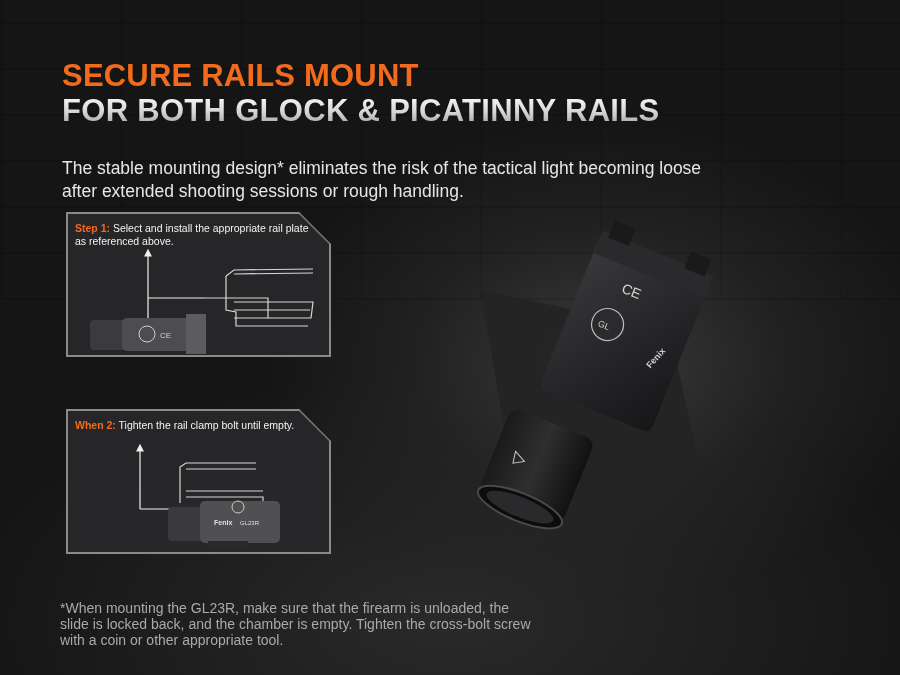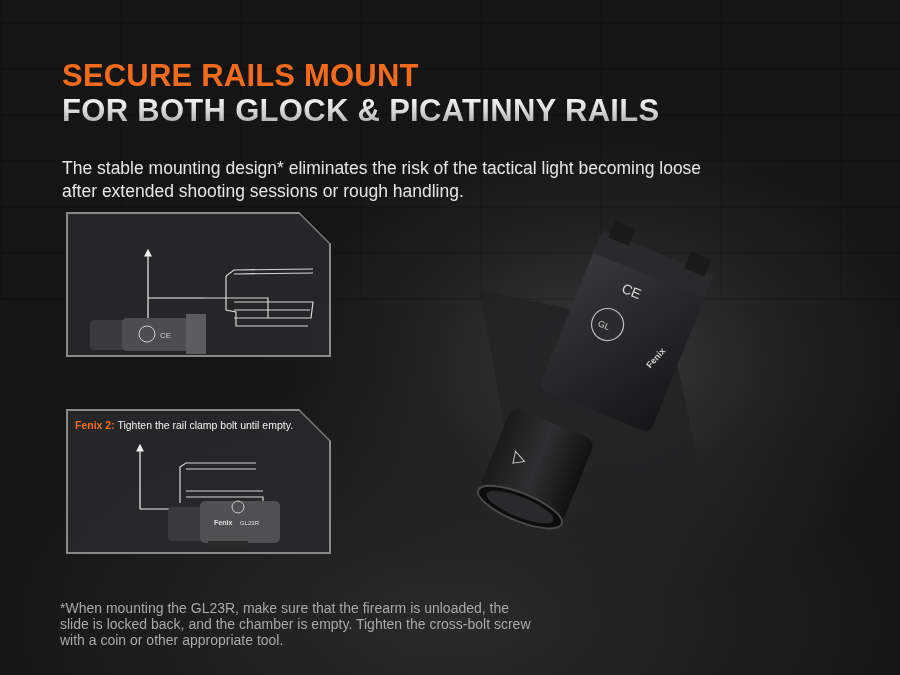--- a/index.html
+++ b/index.html
@@ -69,20 +69,23 @@
 <body>
 
 <div class="bricks"></div>
 
 <div class="title-1">SECURE RAILS MOUNT</div>
 <div class="title-2">FOR BOTH GLOCK &amp; PICATINNY RAILS</div>
 <div class="subtitle">The stable mounting design* eliminates the risk of the tactical light becoming loose after extended shooting sessions or rough handling.</div>
 
 <div class="panel p1">
   <div class="corner"></div>
+  <div class="step-text">
+    <span class="step-label">Step 1:</span><span> Select and install the appropriate rail plate as referenced above.</span>
+  </div>
   <svg width="265" height="145">
 
     <g stroke="#d8d8d8" stroke-width="1.2" fill="none">
       <path d="M158 62 L158 96 L168 98 L168 112 L240 112"></path>
       <path d="M158 62 L166 56 L245 55"></path>
       <path d="M166 60 L245 59"></path>
       <path d="M166 88 L245 88 L243 104 L166 104"></path>
       <path d="M166 96 L242 96"></path>
       <path d="M136 84 L200 84 L200 104"></path>
     </g>
@@ -99,21 +102,21 @@
       <rect x="118" y="100" width="20" height="40" fill="#5c5c5f"></rect>
       <circle cx="79" cy="120" r="8" fill="none" stroke="#cfcfcf" stroke-width="1"></circle>
       <text x="92" y="124" font-size="8" fill="#d0d0d0" font-family="Liberation Sans, sans-serif">CE</text>
     </g>
   </svg>
 </div>
 
 <div class="panel p2">
   <div class="corner"></div>
   <div class="step-text">
-    <span class="step-label">Fenix 2:</span><span> Tighten the rail clamp bolt until empty.</span>
+    <span class="step-label">When 2:</span><span> Tighten the rail clamp bolt until empty.</span>
   </div>
   <svg width="265" height="145">
     <g stroke="#d8d8d8" stroke-width="1.2" fill="none">
       <path d="M112 92 L112 56 L118 52 L188 52"></path>
       <path d="M118 58 L188 58"></path>
       <path d="M118 86 L195 86 L195 100"></path>
       <path d="M118 80 L195 80"></path>
     </g>
     <g stroke="#f0f0f0" stroke-width="1.2" fill="#f0f0f0">
       <line x1="72" y1="38" x2="72" y2="98"></line>

